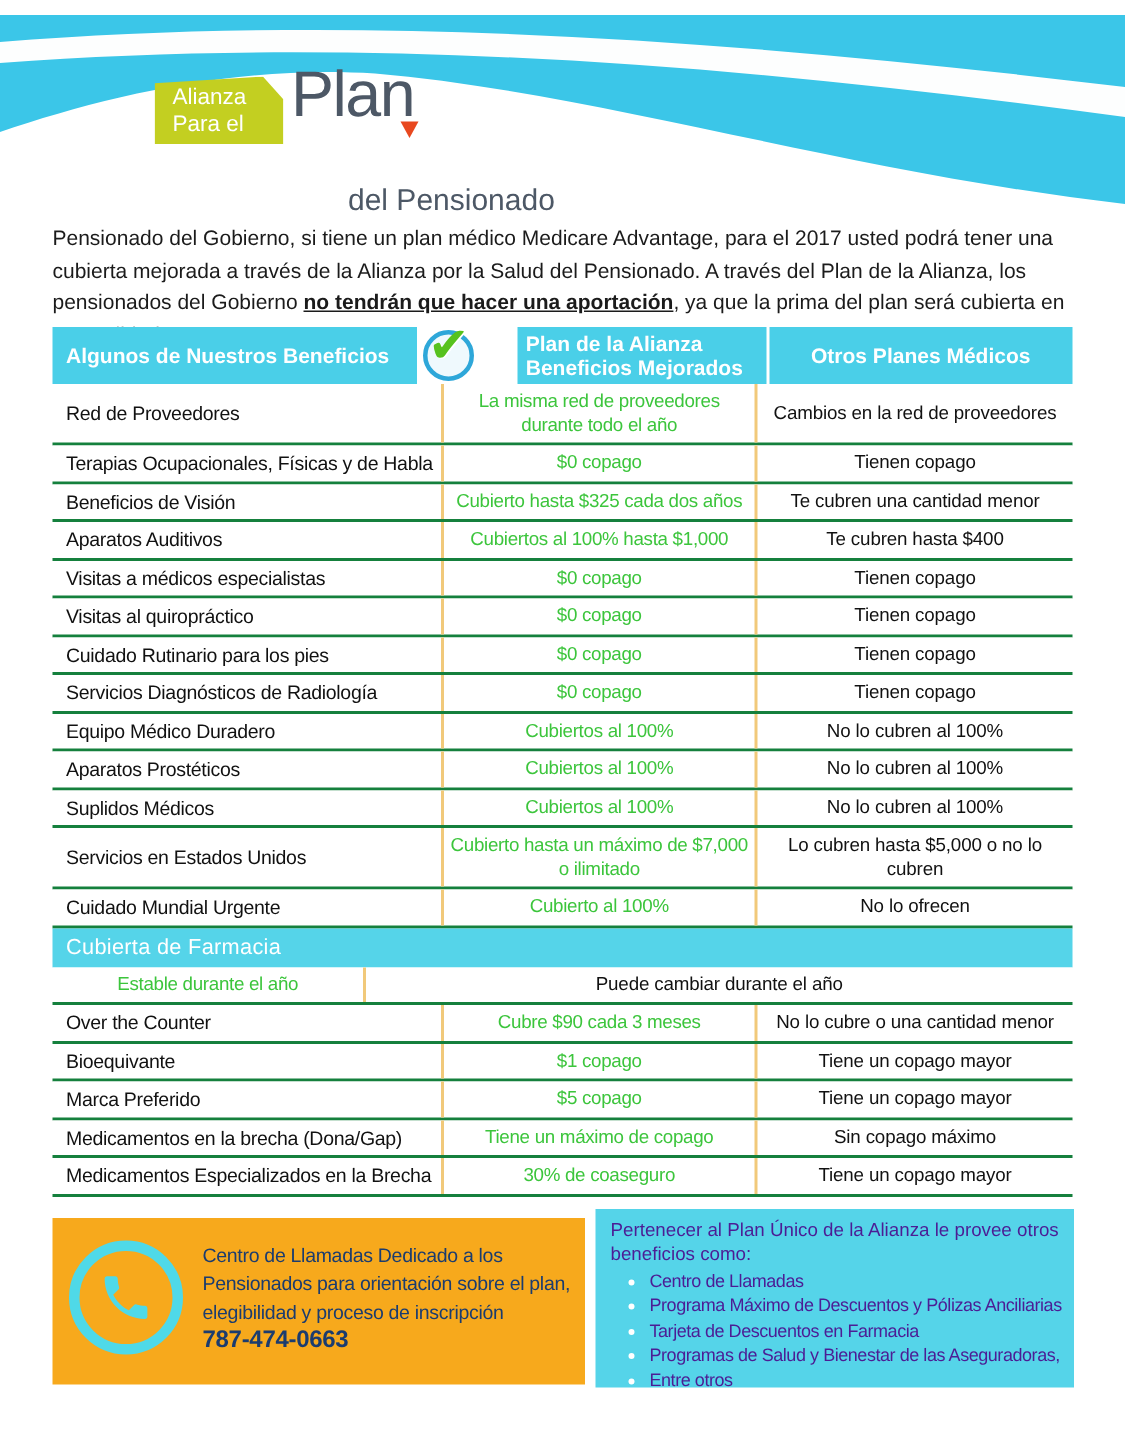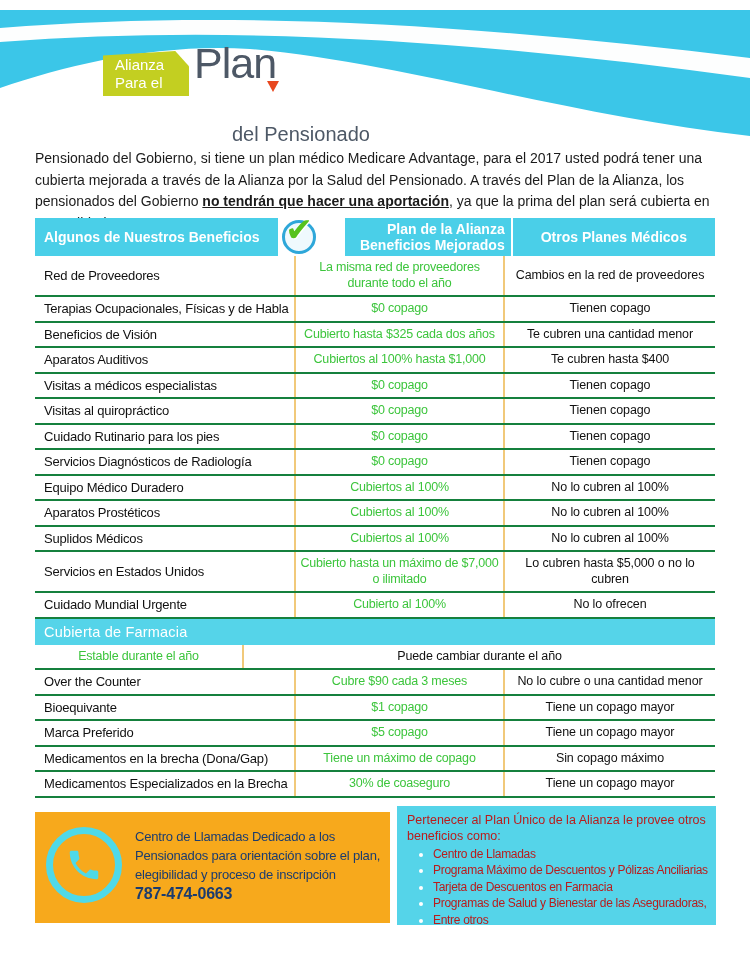--- a/index.html
+++ b/index.html
@@ -25,21 +25,21 @@
          font-size:14px;line-height:21.5px;color:#1b1b1b;}
   .intro .hl{font-weight:bold;text-decoration:underline;}
 
   
   .tbl{position:absolute;left:35px;top:218px;width:680px;}
   .thead{display:flex;height:38px;}
   .th{box-sizing:border-box;color:#fff;font-weight:bold;font-size:14px;line-height:16px;
       background:var(--cyan,#4ACFE8);display:flex;align-items:center;}
   .th1{width:252px;padding-left:9px;}
   .th-gap{width:44px;background:#fff;display:flex;align-items:center;justify-content:center;}
-  .th2{width:172px;justify-content:center;text-align:right;margin-right:2px;padding:0 6px;margin-left:24px;}
+  .th2{width:172px;justify-content:center;text-align:left;margin-right:2px;padding:0 6px;margin-left:24px;}
   .th3{width:210px;justify-content:center;text-align:center;}
   .chk{position:relative;width:34px;height:34px;display:block;}
   .chk .ring{position:absolute;left:0;top:0;width:34px;height:34px;box-sizing:border-box;
              border:3px solid #2EA7D9;border-radius:50%;background:#EFF9FD;}
   .chk .mark{position:absolute;left:3px;top:-10px;font-size:33px;font-weight:bold;
              color:#57C21E;font-family:"DejaVu Sans",sans-serif;text-shadow:1px 1px 0 #fff;}
   .t-row{display:flex;border-bottom:2px solid #15803d;background:#fff;}
   .c-b{width:261px;box-sizing:border-box;border-right:2px solid #F1C97A;
        padding:4px 4px 4px 9px;font-size:13px;letter-spacing:-0.2px;color:#111;
        display:flex;align-items:center;white-space:nowrap;}
@@ -53,21 +53,21 @@
 
   
   .callbox{position:absolute;left:35px;top:812px;width:355px;height:111px;background:var(--orange,#F7A91C);}
   .ring-icon{position:absolute;left:11px;top:15px;width:76px;height:76px;box-sizing:border-box;
              border:7px solid var(--cyan_icon,#4FD9E8);border-radius:50%;
              display:flex;align-items:center;justify-content:center;}
   .calltext{position:absolute;left:100px;top:15px;width:254px;color:var(--navy,#1B3C6F);
             font-size:13px;line-height:19px;letter-spacing:-0.2px;}
   .phone-num{font-weight:bold;font-size:16px;margin-top:0;}
   .benbox{position:absolute;left:397px;top:806px;width:319px;height:119px;box-sizing:border-box;
-          background:var(--cyan_band,#55D4E9);color:#b91c1c;padding:6px 8px 0 10px;overflow:hidden;}
+          background:var(--cyan_band,#55D4E9);color:#4c1d95;padding:6px 8px 0 10px;overflow:hidden;}
   .ben-intro{font-size:12.5px;line-height:16px;}
   .benbox ul{margin:2px 0 0 0;padding-left:26px;font-size:12px;line-height:16.4px;letter-spacing:-0.3px;}
   .benbox li::marker{color:#fff;}
 </style>
 </head>
 <body>
 
 <div class="page">
 
   <svg class="wave" viewBox="0 0 750 150" preserveAspectRatio="none">

